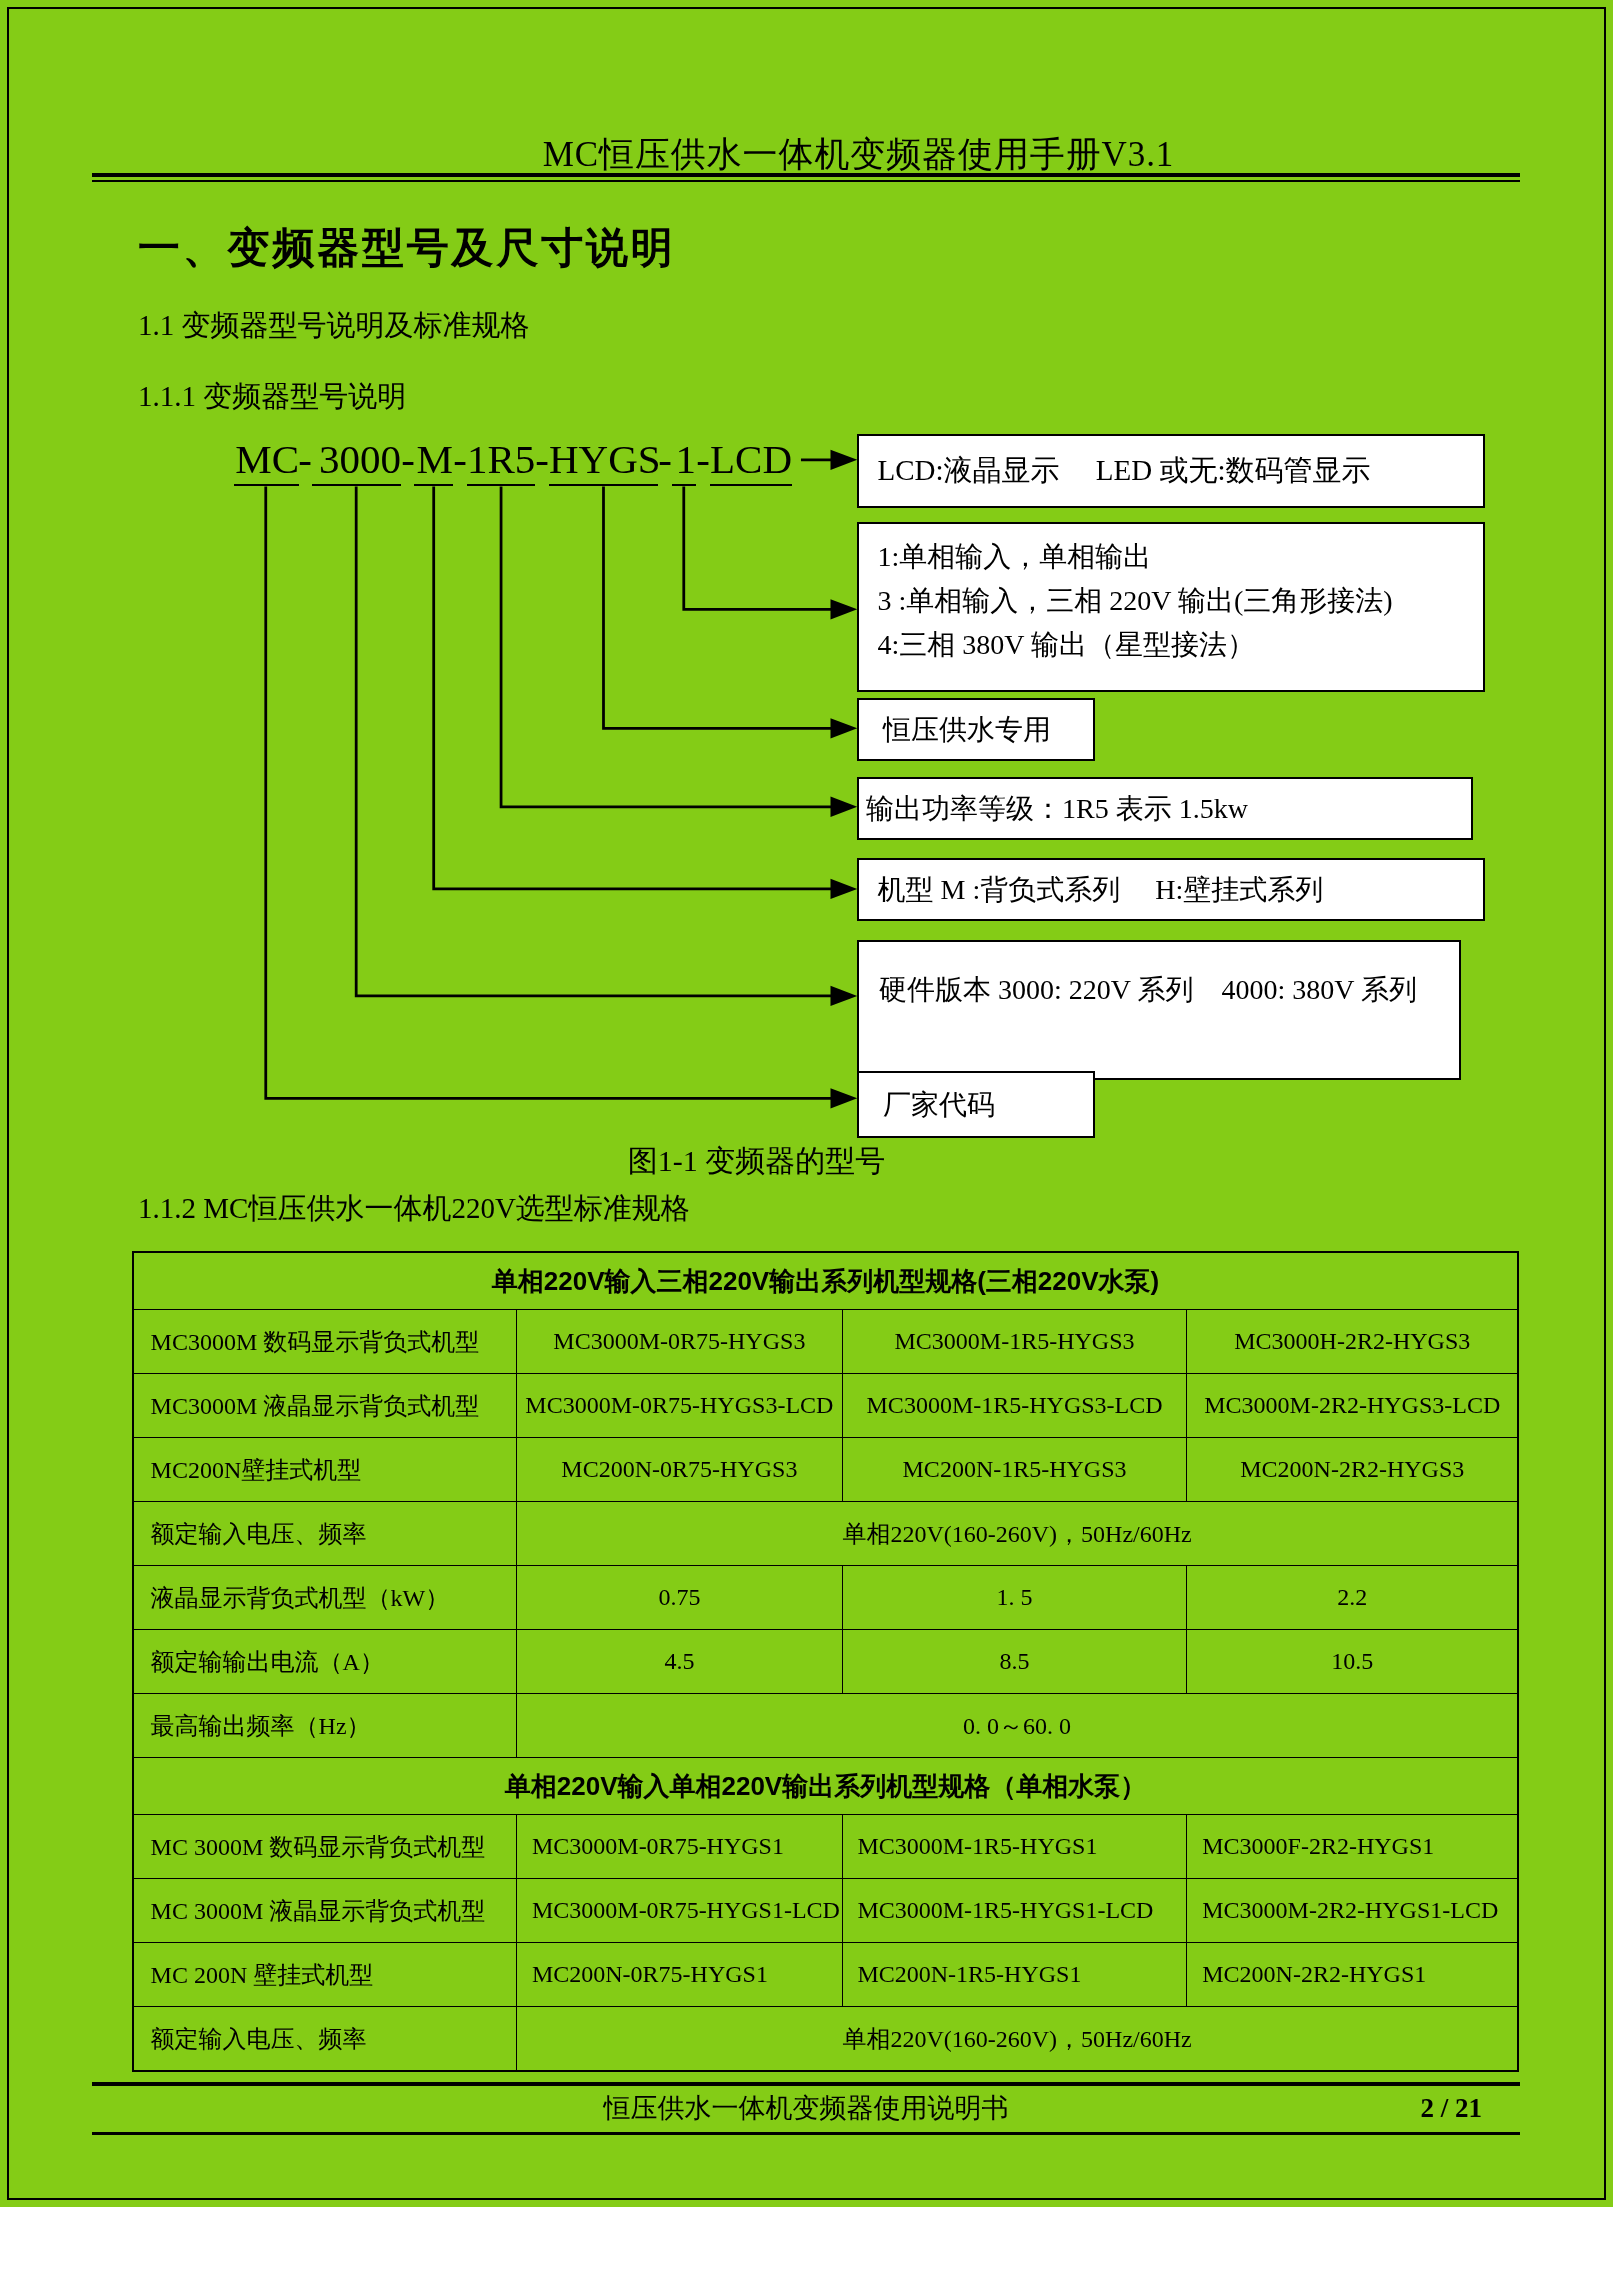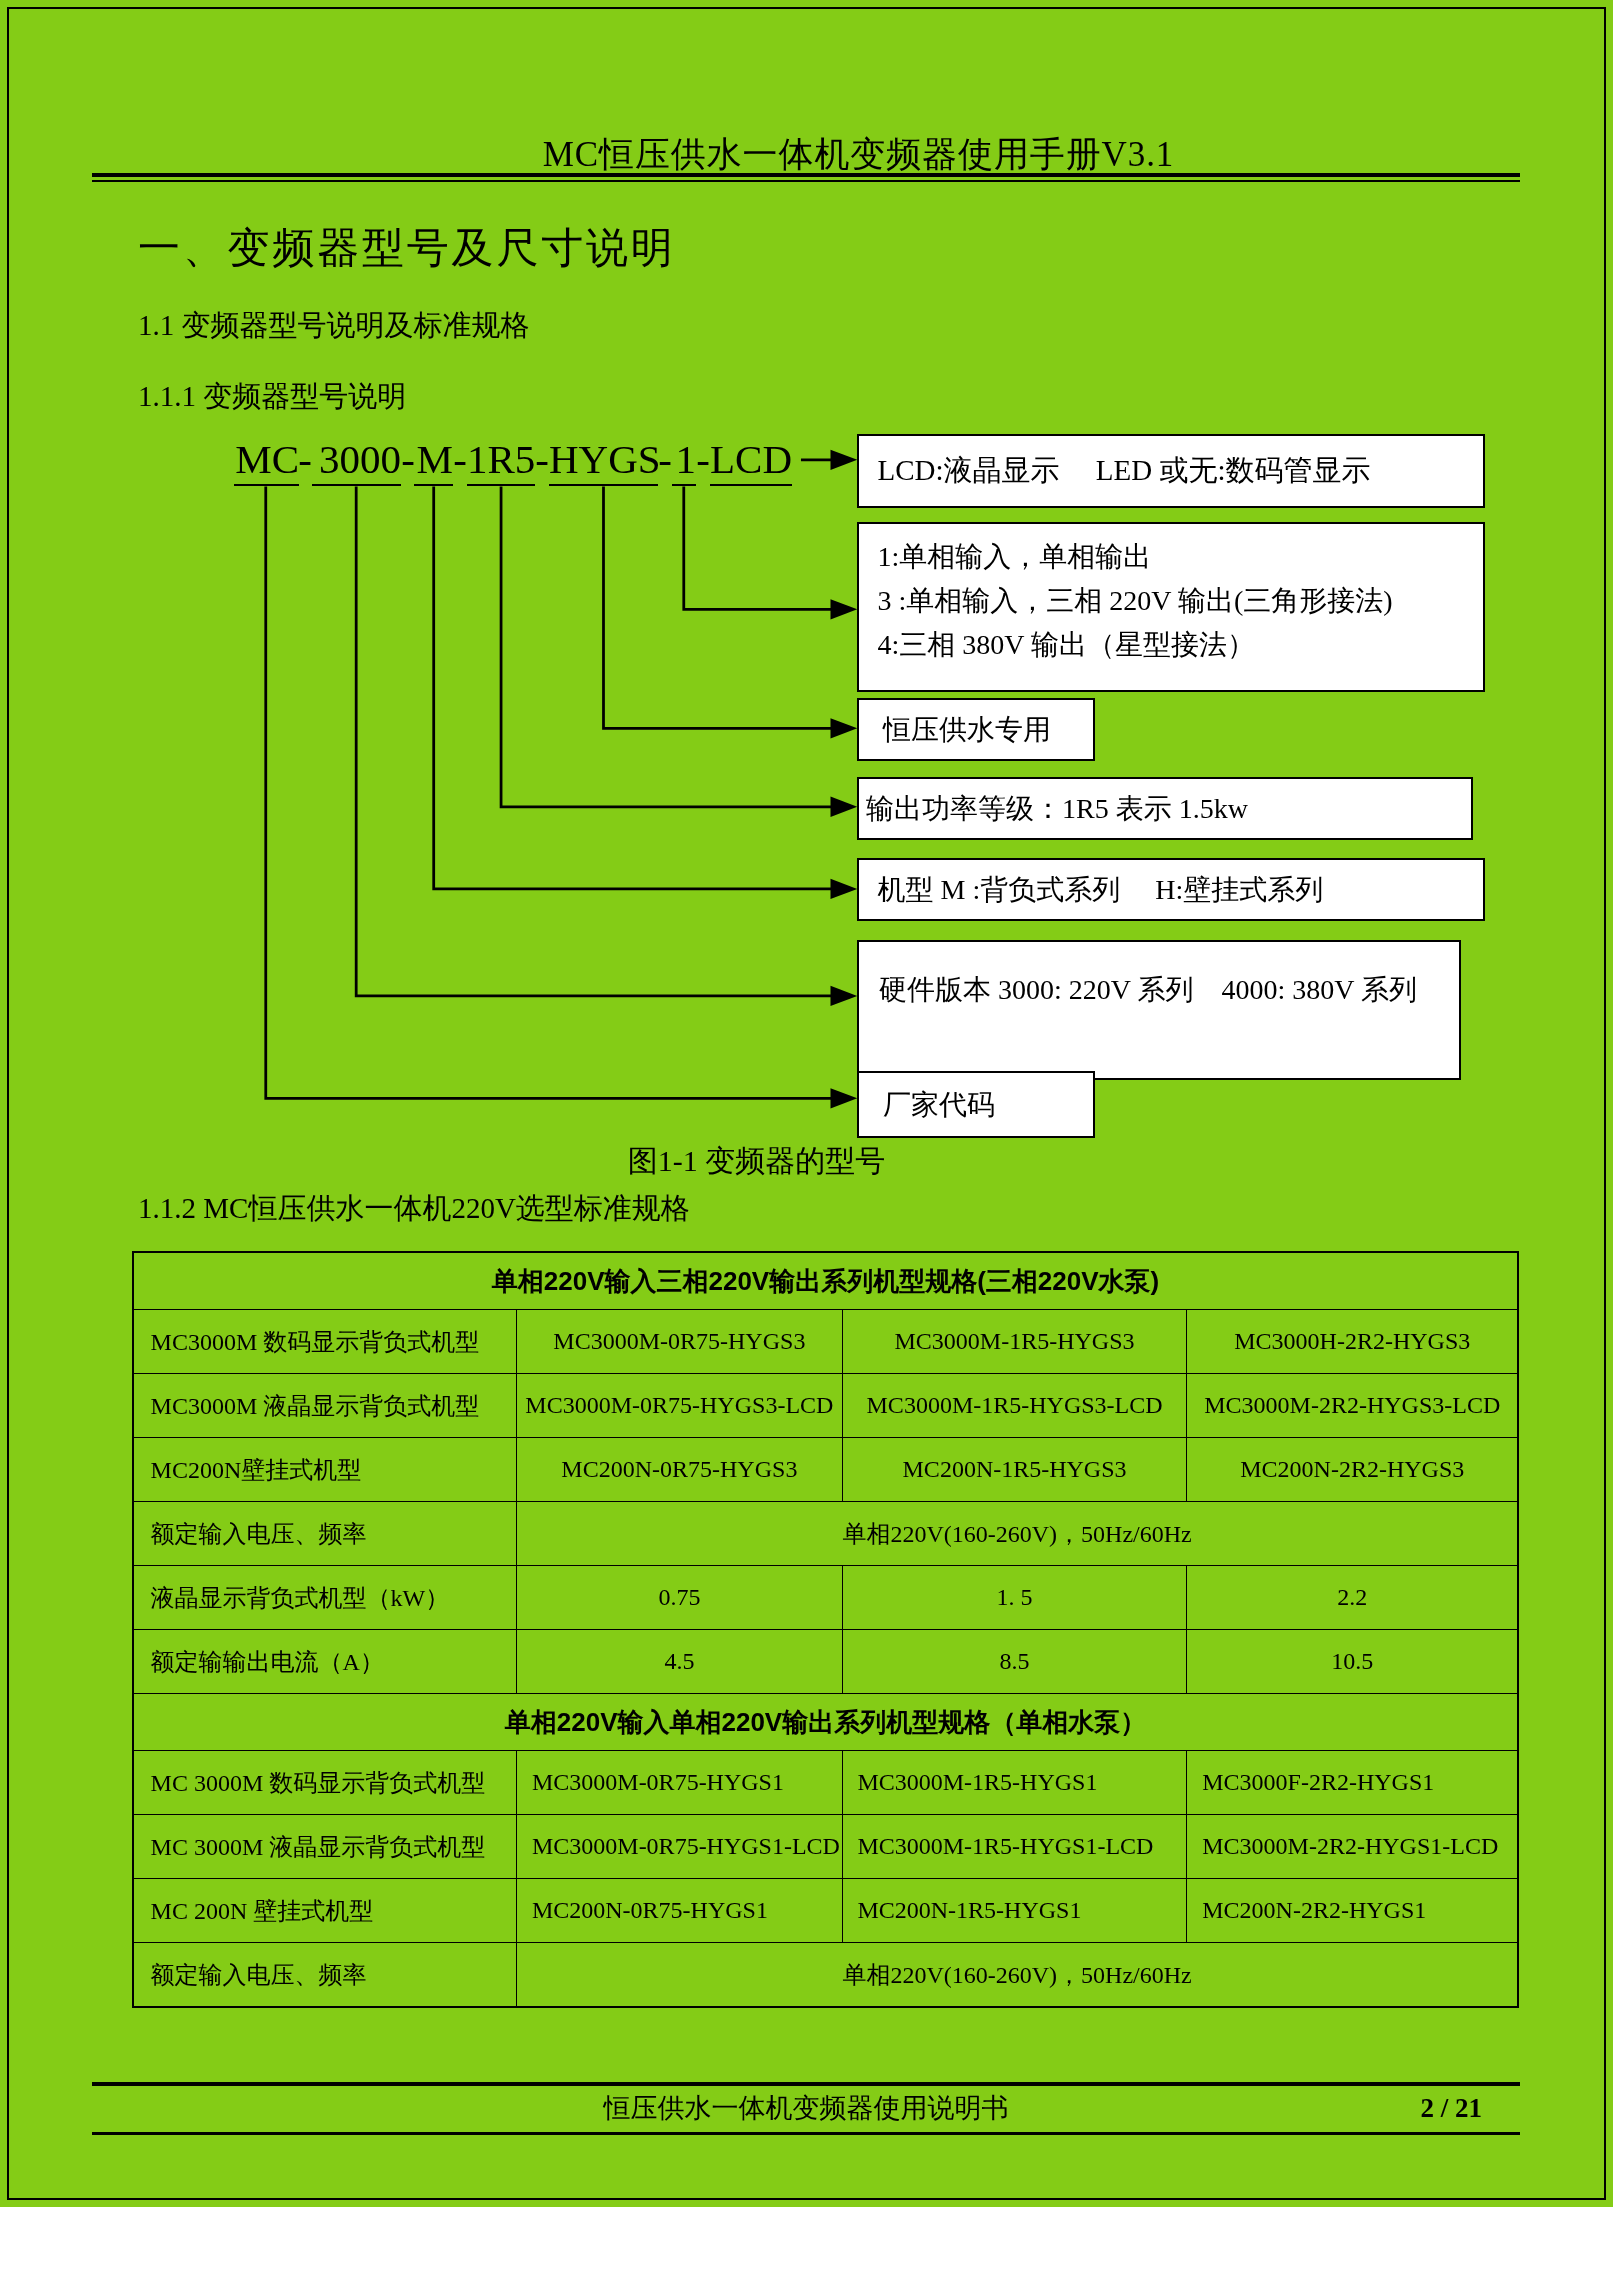--- a/index.html
+++ b/index.html
@@ -8,21 +8,21 @@
   .page-border{position:absolute;inset:7.4px;border:2.8px solid #000;}
 
   
   .header-title{position:absolute;top:131px;left:111px;width:1495px;text-align:center;
                 font-size:35px;letter-spacing:0.9px;white-space:nowrap;}
   .rule{position:absolute;left:92px;width:1428px;background:#000;}
   .rule-h-top{top:173px;height:3.7px;}
   .rule-h-bot{top:180px;height:1.8px;}
 
   
-  .h1{position:absolute;top:220px;left:138px;font-size:42px;font-weight:normal;
+  .h1{position:absolute;top:220px;left:138px;font-size:42px;font-weight:bold;
       font-family:"Liberation Sans","DejaVu Sans",sans-serif;letter-spacing:2.8px;white-space:nowrap;}
   .h2{position:absolute;left:138px;font-size:29px;white-space:nowrap;}
   .h2-11{top:306px;}
   .h2-111{top:377px;}
   .h2-112{top:1189px;}
 
   
   .model span{position:absolute;top:434px;height:50px;line-height:50px;text-align:right;
               font-size:41px;white-space:nowrap;}
   .model .seg{border-bottom:2.8px solid #000;}
@@ -186,20 +186,24 @@
       <td class="val">0.75</td>
       <td class="val">1. 5</td>
       <td class="val">2.2</td>
     </tr>
     <tr class="data">
       <td class="lbl">额定输输出电流（A）</td>
       <td class="val">4.5</td>
       <td class="val">8.5</td>
       <td class="val">10.5</td>
     </tr>
+    <tr class="data">
+      <td class="lbl">最高输出频率（Hz）</td>
+      <td class="span" colspan="3">0. 0～60. 0</td>
+    </tr>
     <tr class="sect">
       <td colspan="4">单相220V输入单相220V输出系列机型规格（单相水泵）</td>
     </tr>
     <tr class="data">
       <td class="lbl">MC 3000M 数码显示背负式机型</td>
       <td class="valL">MC3000M-0R75-HYGS1</td>
       <td class="valL">MC3000M-1R5-HYGS1</td>
       <td class="valL">MC3000F-2R2-HYGS1</td>
     </tr>
     <tr class="data">

